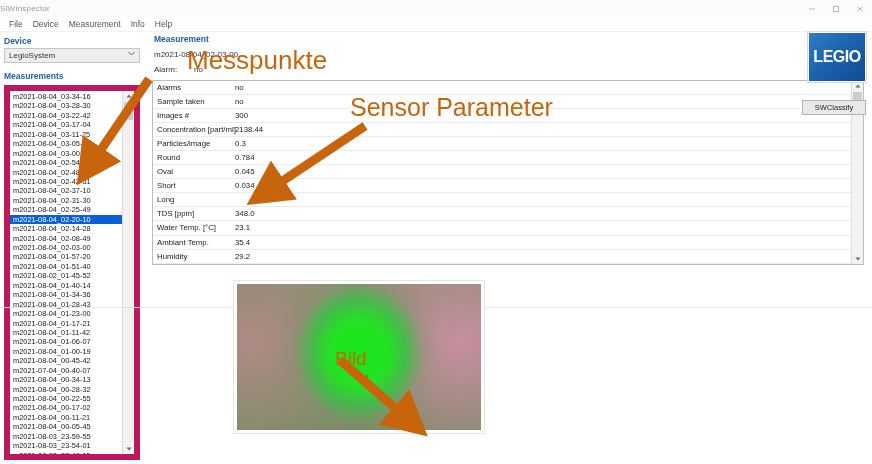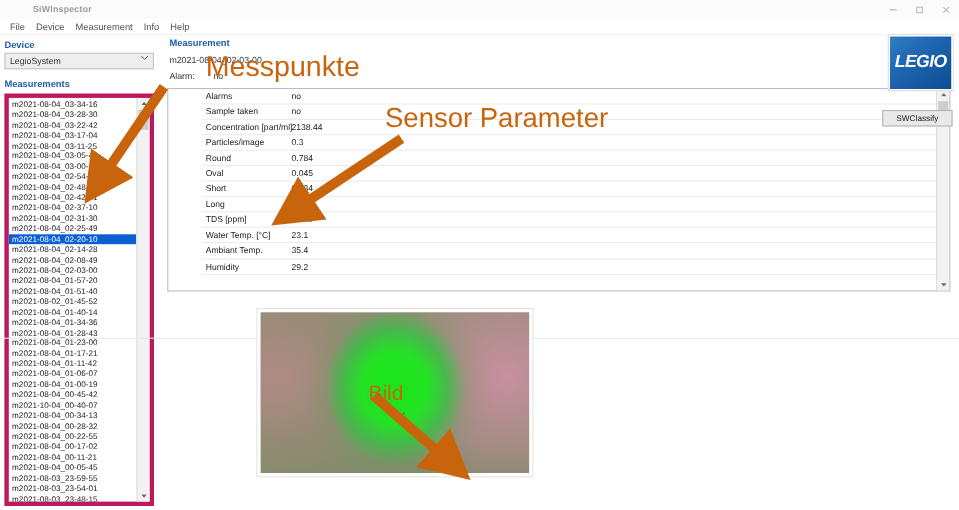--- a/index.html
+++ b/index.html
@@ -21,23 +21,21 @@
   .titlebar {
     height: 17px;
     background: #fbfbfb;
     display: flex;
     align-items: center;
     position: relative;
   }
   .title-text {
     font-size: 8px;
     color: #9a9a9a;
-    margin-left: 30px;
     letter-spacing: .2px;
-    font-weight: bold;
   }
   .winbtns {
     position: absolute;
     right: 0; top: 0;
     height: 17px;
     display: flex;
   }
   .winbtn {
     width: 24px; height: 17px;
     display: flex; align-items: center; justify-content: center;
@@ -96,21 +94,21 @@
   .combo .chev {
     position: absolute;
     right: 4px; top: 1px;
     font-size: 7px;
     color: #555;
   }
   .listbox {
     position: absolute;
     left: 4px; right: 6px;
     top: 53px; bottom: 4px;
-    border: 4px solid #be185d;
+    border: 6px solid #be185d;
     background: #ffffff;
     overflow: hidden;
     display: flex;
   }
   .list-items {
     flex: 1;
     overflow: hidden;
     padding-top: 1px;
   }
   .list-row {
@@ -176,21 +174,20 @@
 
   .table-wrap {
     position: absolute;
     left: 2px; right: 8px;
     top: 48px;
     height: 183px;
     border: 1px solid #bdbdbd;
     background: #fff;
     display: flex;
     overflow: hidden;
-    padding-left: 30px;
   }
   .table-body {
     flex: 1;
     overflow: hidden;
   }
   .prow {
     display: flex;
     height: 13.05px;
     line-height: 13.05px;
     border-bottom: 1px solid #ececec;
@@ -205,21 +202,20 @@
     position: absolute;
     right: 6px; top: 0px;
     width: 56px; height: 48px;
     background: linear-gradient(140deg, #2f7ec4 0%, #1d63ad 45%, #0d4d94 100%);
     border: 1px solid #ffffff;
     box-shadow: 0 0 0 1px #d9d9d9;
     display: flex;
     align-items: center;
     justify-content: center;
     position: absolute;
-    font-style: italic;
   }
   .logo-text {
     color: #ffffff;
     font-size: 16px;
     font-weight: bold;
     letter-spacing: -0.5px;
     font-family: "Liberation Sans", sans-serif;
   }
   .btn-swclassify {
     position: absolute;
@@ -354,21 +350,21 @@
           <div class="list-row">m2021-08-02_01-45-52</div>
           <div class="list-row">m2021-08-04_01-40-14</div>
           <div class="list-row">m2021-08-04_01-34-36</div>
           <div class="list-row">m2021-08-04_01-28-43</div>
           <div class="list-row">m2021-08-04_01-23-00</div>
           <div class="list-row">m2021-08-04_01-17-21</div>
           <div class="list-row">m2021-08-04_01-11-42</div>
           <div class="list-row">m2021-08-04_01-06-07</div>
           <div class="list-row">m2021-08-04_01-00-19</div>
           <div class="list-row">m2021-08-04_00-45-42</div>
-          <div class="list-row">m2021-10-04_00-40-07</div>
+          <div class="list-row">m2021-07-04_00-40-07</div>
           <div class="list-row">m2021-08-04_00-34-13</div>
           <div class="list-row">m2021-08-04_00-28-32</div>
           <div class="list-row">m2021-08-04_00-22-55</div>
           <div class="list-row">m2021-08-04_00-17-02</div>
           <div class="list-row">m2021-08-04_00-11-21</div>
           <div class="list-row">m2021-08-04_00-05-45</div>
           <div class="list-row">m2021-08-03_23-59-55</div>
           <div class="list-row">m2021-08-03_23-54-01</div>
           <div class="list-row">m2021-08-03_23-48-15</div>
           <div class="list-row">m2021-08-03_23-42-39</div>
@@ -403,20 +399,24 @@
       <div class="table-body" id="param-rows">
           <div class="prow">
             <div class="pk">Alarms</div>
             <div class="pv">no</div>
           </div>
           <div class="prow">
             <div class="pk">Sample taken</div>
             <div class="pv">no</div>
           </div>
           <div class="prow">
+            <div class="pk">Images #</div>
+            <div class="pv">300</div>
+          </div>
+          <div class="prow">
             <div class="pk">Concentration [part/ml]</div>
             <div class="pv">2138.44</div>
           </div>
           <div class="prow">
             <div class="pk">Particles/image</div>
             <div class="pv">0.3</div>
           </div>
           <div class="prow">
             <div class="pk">Round</div>
             <div class="pv">0.784</div>

